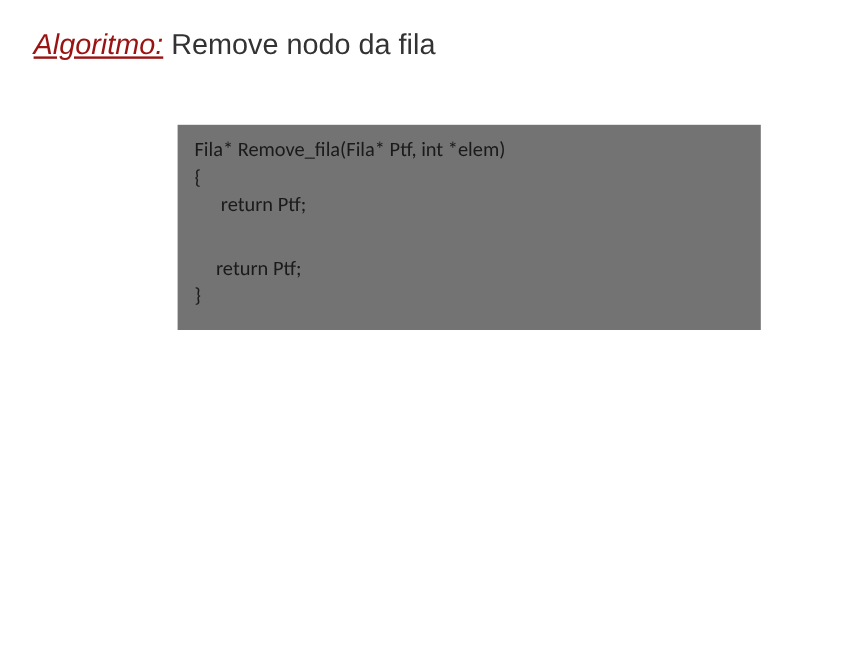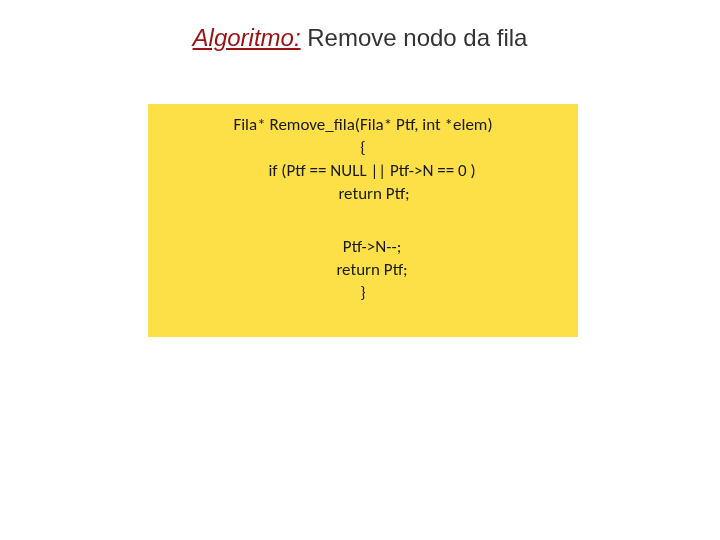--- a/index.html
+++ b/index.html
@@ -6,57 +6,54 @@
   body {
     width: 720px;
     height: 540px;
     background: #ffffff;
     font-family: "Comic Sans MS", "Segoe Script", cursive, sans-serif;
     position: relative;
     overflow: hidden;
   }
   .slide {
     padding: 22px 28px 0 28px;
-    text-align: center;
   }
   .title {
     font-size: 24px;
     line-height: 1.35;
     color: #333;
   }
   .title .algo-label {
     color: #9a1313;
     font-style: italic;
     text-decoration: underline;
   }
   .code-box {
     margin: 50px 0 0 120px;
-    width: 430px;
-    background: #fde047;
-    padding: 10px 14px 32px 14px;
+    width: 486px;
+    background: #737373;
+    padding: 10px 14px 16px 14px;
     font-family: Calibri, "Segoe UI", Arial, sans-serif;
     font-size: 17px;
     line-height: 1.35;
     color: #1a1a1a;
   }
   .code-box .indent1 { padding-left: 18px; }
   .code-box .indent2 { padding-left: 22px; }
   .code-box .gap { height: 30px; }
 </style>
 </head>
 <body>
 
 <div class="slide">
   <div class="title">
     <span class="algo-label">Algoritmo:</span><span> Remove  nodo da fila</span><br>
   </div>
 
   <div class="code-box">
     <div>Fila* Remove_fila(Fila* Ptf, int *elem)</div>
     <div>{</div>
-    <div class="indent1">if (Ptf == NULL || Ptf-&gt;N == 0  )</div>
     <div class="indent2">return Ptf;</div>
     <div class="gap"></div>
-    <div class="indent1">Ptf-&gt;N--;</div>
     <div class="indent1">return Ptf;</div>
     <div>}</div>
   </div>
 </div>
 
 </body></html>

